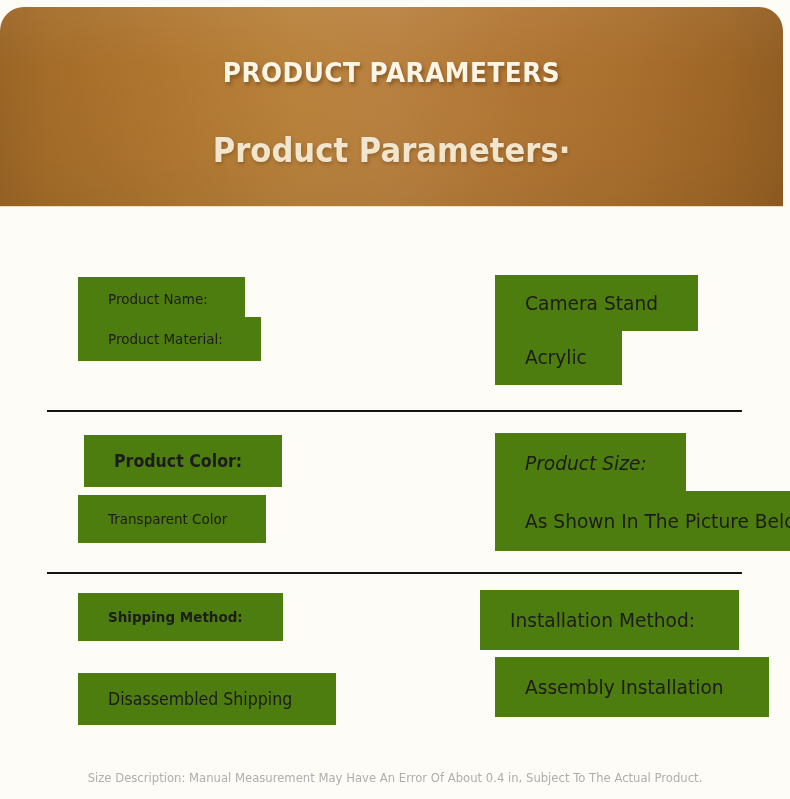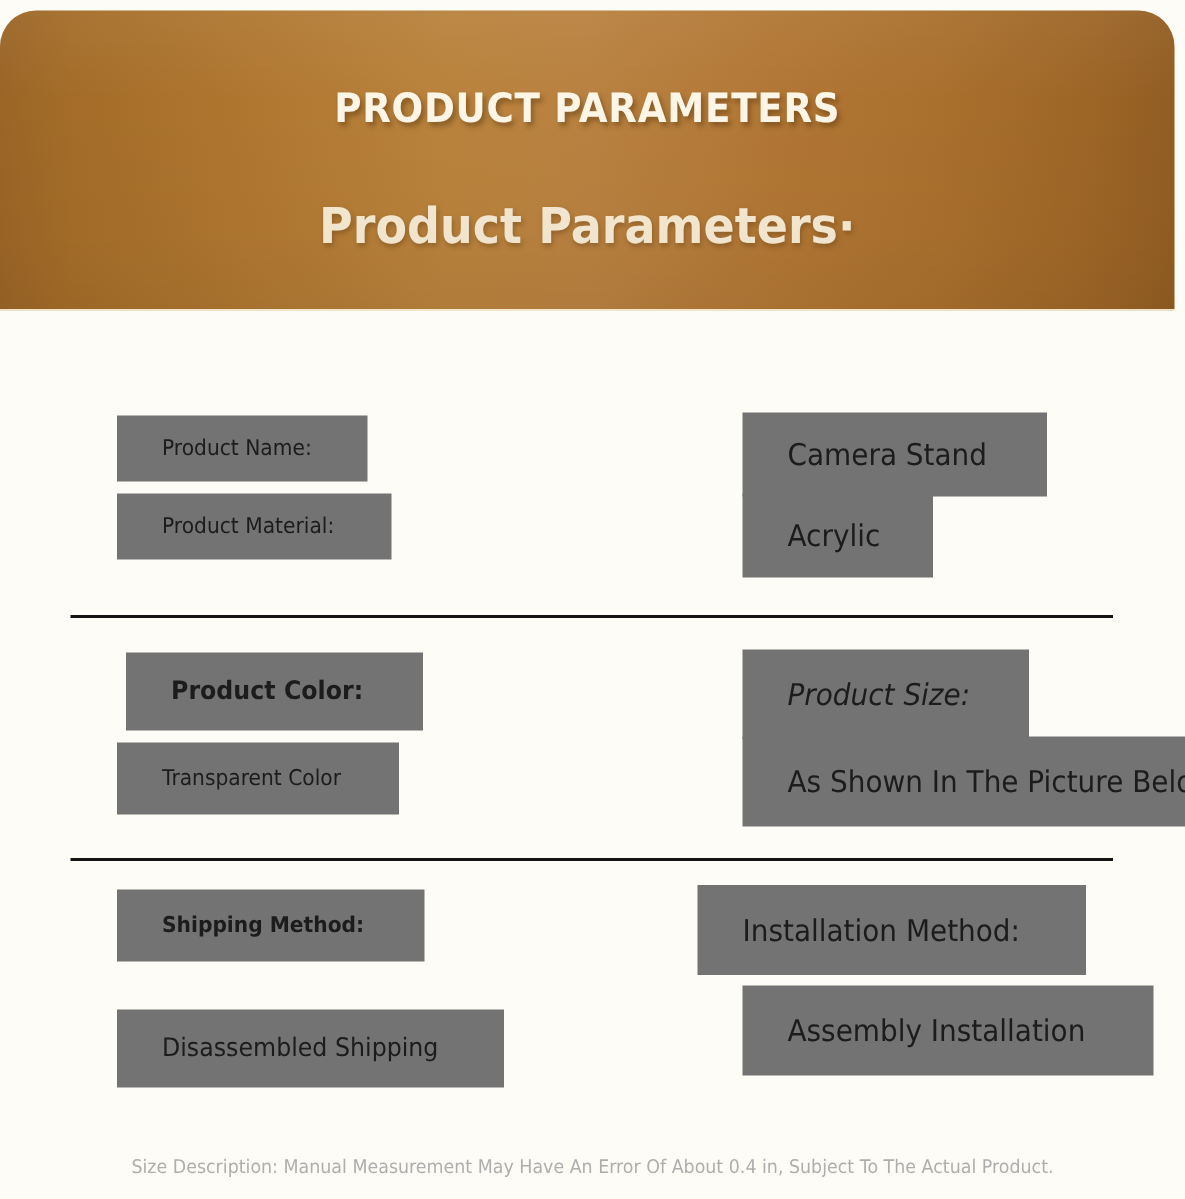--- a/index.html
+++ b/index.html
@@ -103,51 +103,51 @@
   .divider {
     position: absolute;
     left: 47px;
     width: 695px;
     height: 2px;
     background: #141414;
   }
 
   .cell {
     position: absolute;
-    background: #737373;
+    background: #4d7c0f;
     white-space: nowrap;
   }
   .cell-label,
   .cell-value {
     display: block;
     color: #1c1c1c;
     font-family: "DejaVu Sans", sans-serif;
     white-space: nowrap;
   }
 
   
   .sz-sm { font-size: 14.5px; transform: scaleX(0.93); transform-origin: left center; }
   .sz-md { font-size: 17px;   transform: scaleX(0.93); transform-origin: left center; }
   .sz-lg { font-size: 20px;   transform: scaleX(0.93); transform-origin: left center; }
 
   
   #s1-label-1 { left: 78px;  top: 70px;  padding: 14px 30px; }
   #s1-value-1 { left: 495px; top: 68px;  padding: 16px 30px; }
-  #s1-label-2 { left: 78px;  top: 122px; padding: 14px 30px; }
+  #s1-label-2 { left: 78px;  top: 110px; padding: 14px 30px; }
   #s1-value-2 { left: 495px; top: 122px; padding: 16px 30px; }
 
   
   #s2-label-1 { left: 84px;  top: 228px; padding: 16px 30px; font-weight: bold; }
   #s2-value-1 { left: 495px; top: 226px; padding: 18px 30px; font-style: italic; }
   #s2-label-2 { left: 78px;  top: 288px; padding: 16px 30px; }
   #s2-value-2 { left: 495px; top: 284px; padding: 18px 30px; }
 
   
   #s3-label-1 { left: 78px;  top: 386px; padding: 16px 30px; font-weight: bold; }
-  #s3-value-1 { left: 465px; top: 383px; padding: 18px 30px; }
+  #s3-value-1 { left: 480px; top: 383px; padding: 18px 30px; }
   #s3-label-2 { left: 78px;  top: 466px; padding: 16px 30px; }
   #s3-value-2 { left: 495px; top: 450px; padding: 18px 30px; }
 
   #divider-1 { top: 203px; }
   #divider-2 { top: 365px; }
 
   
   .footer {
     position: absolute;
     left: 0;

